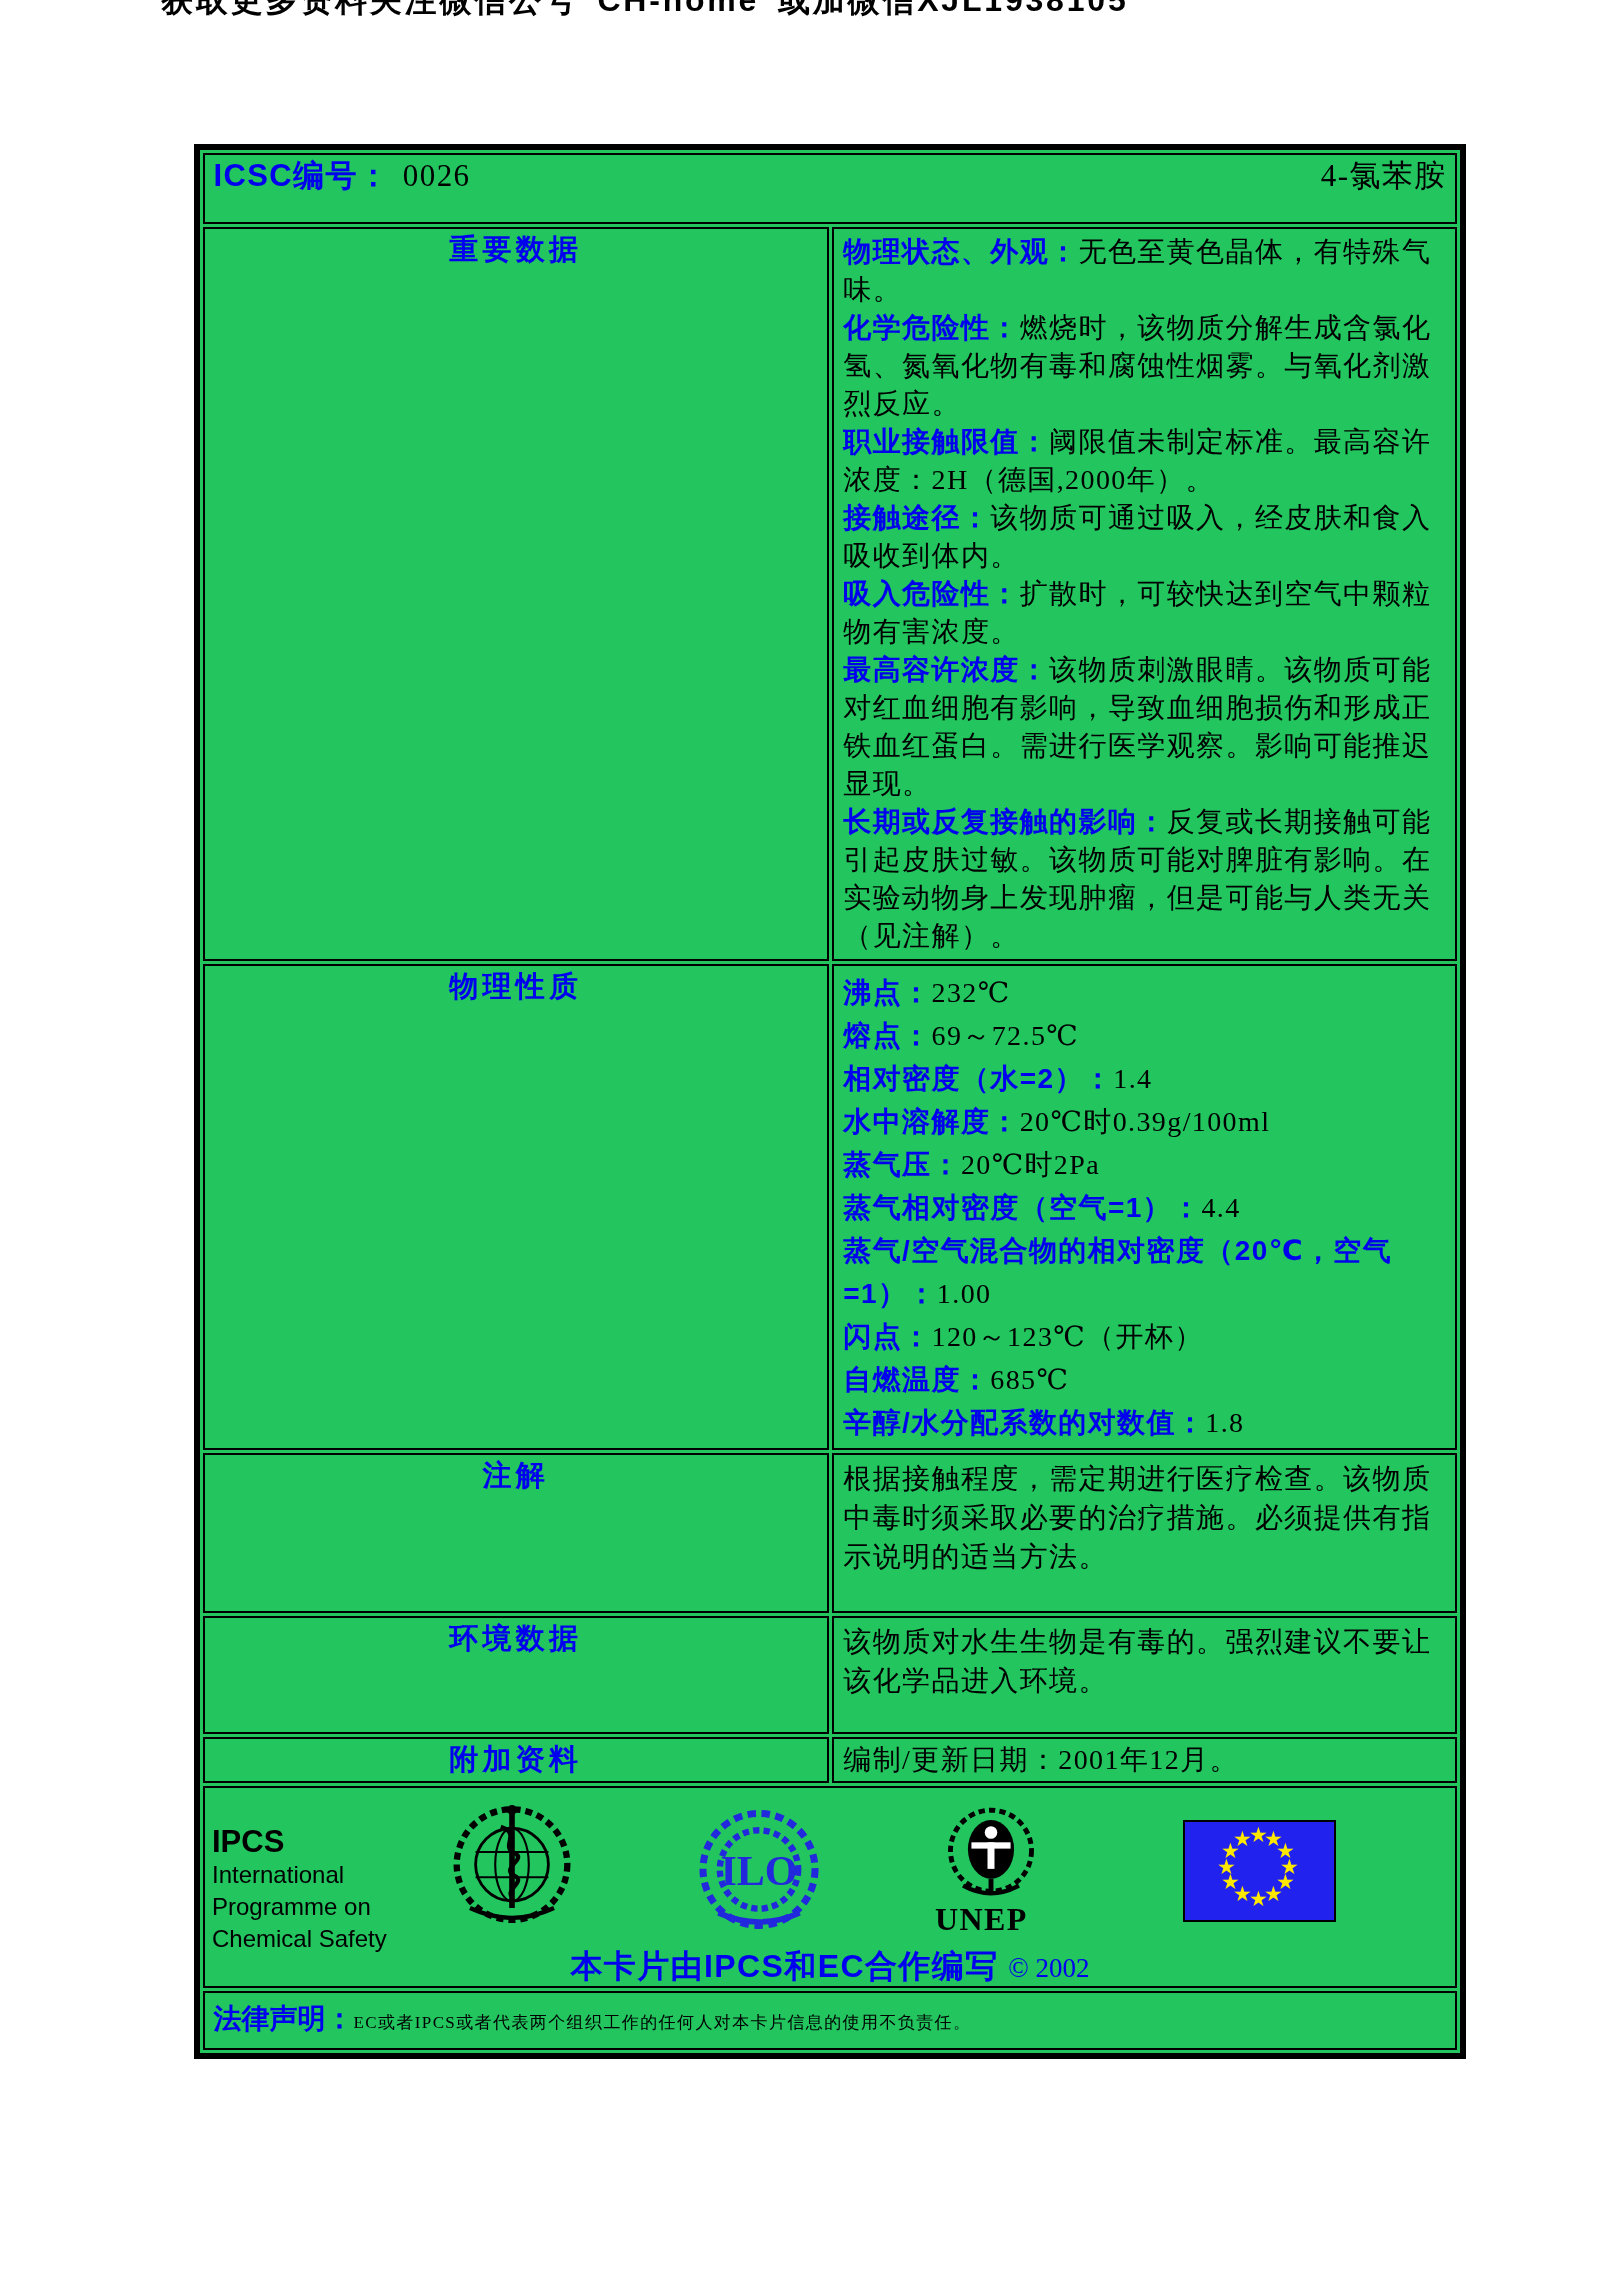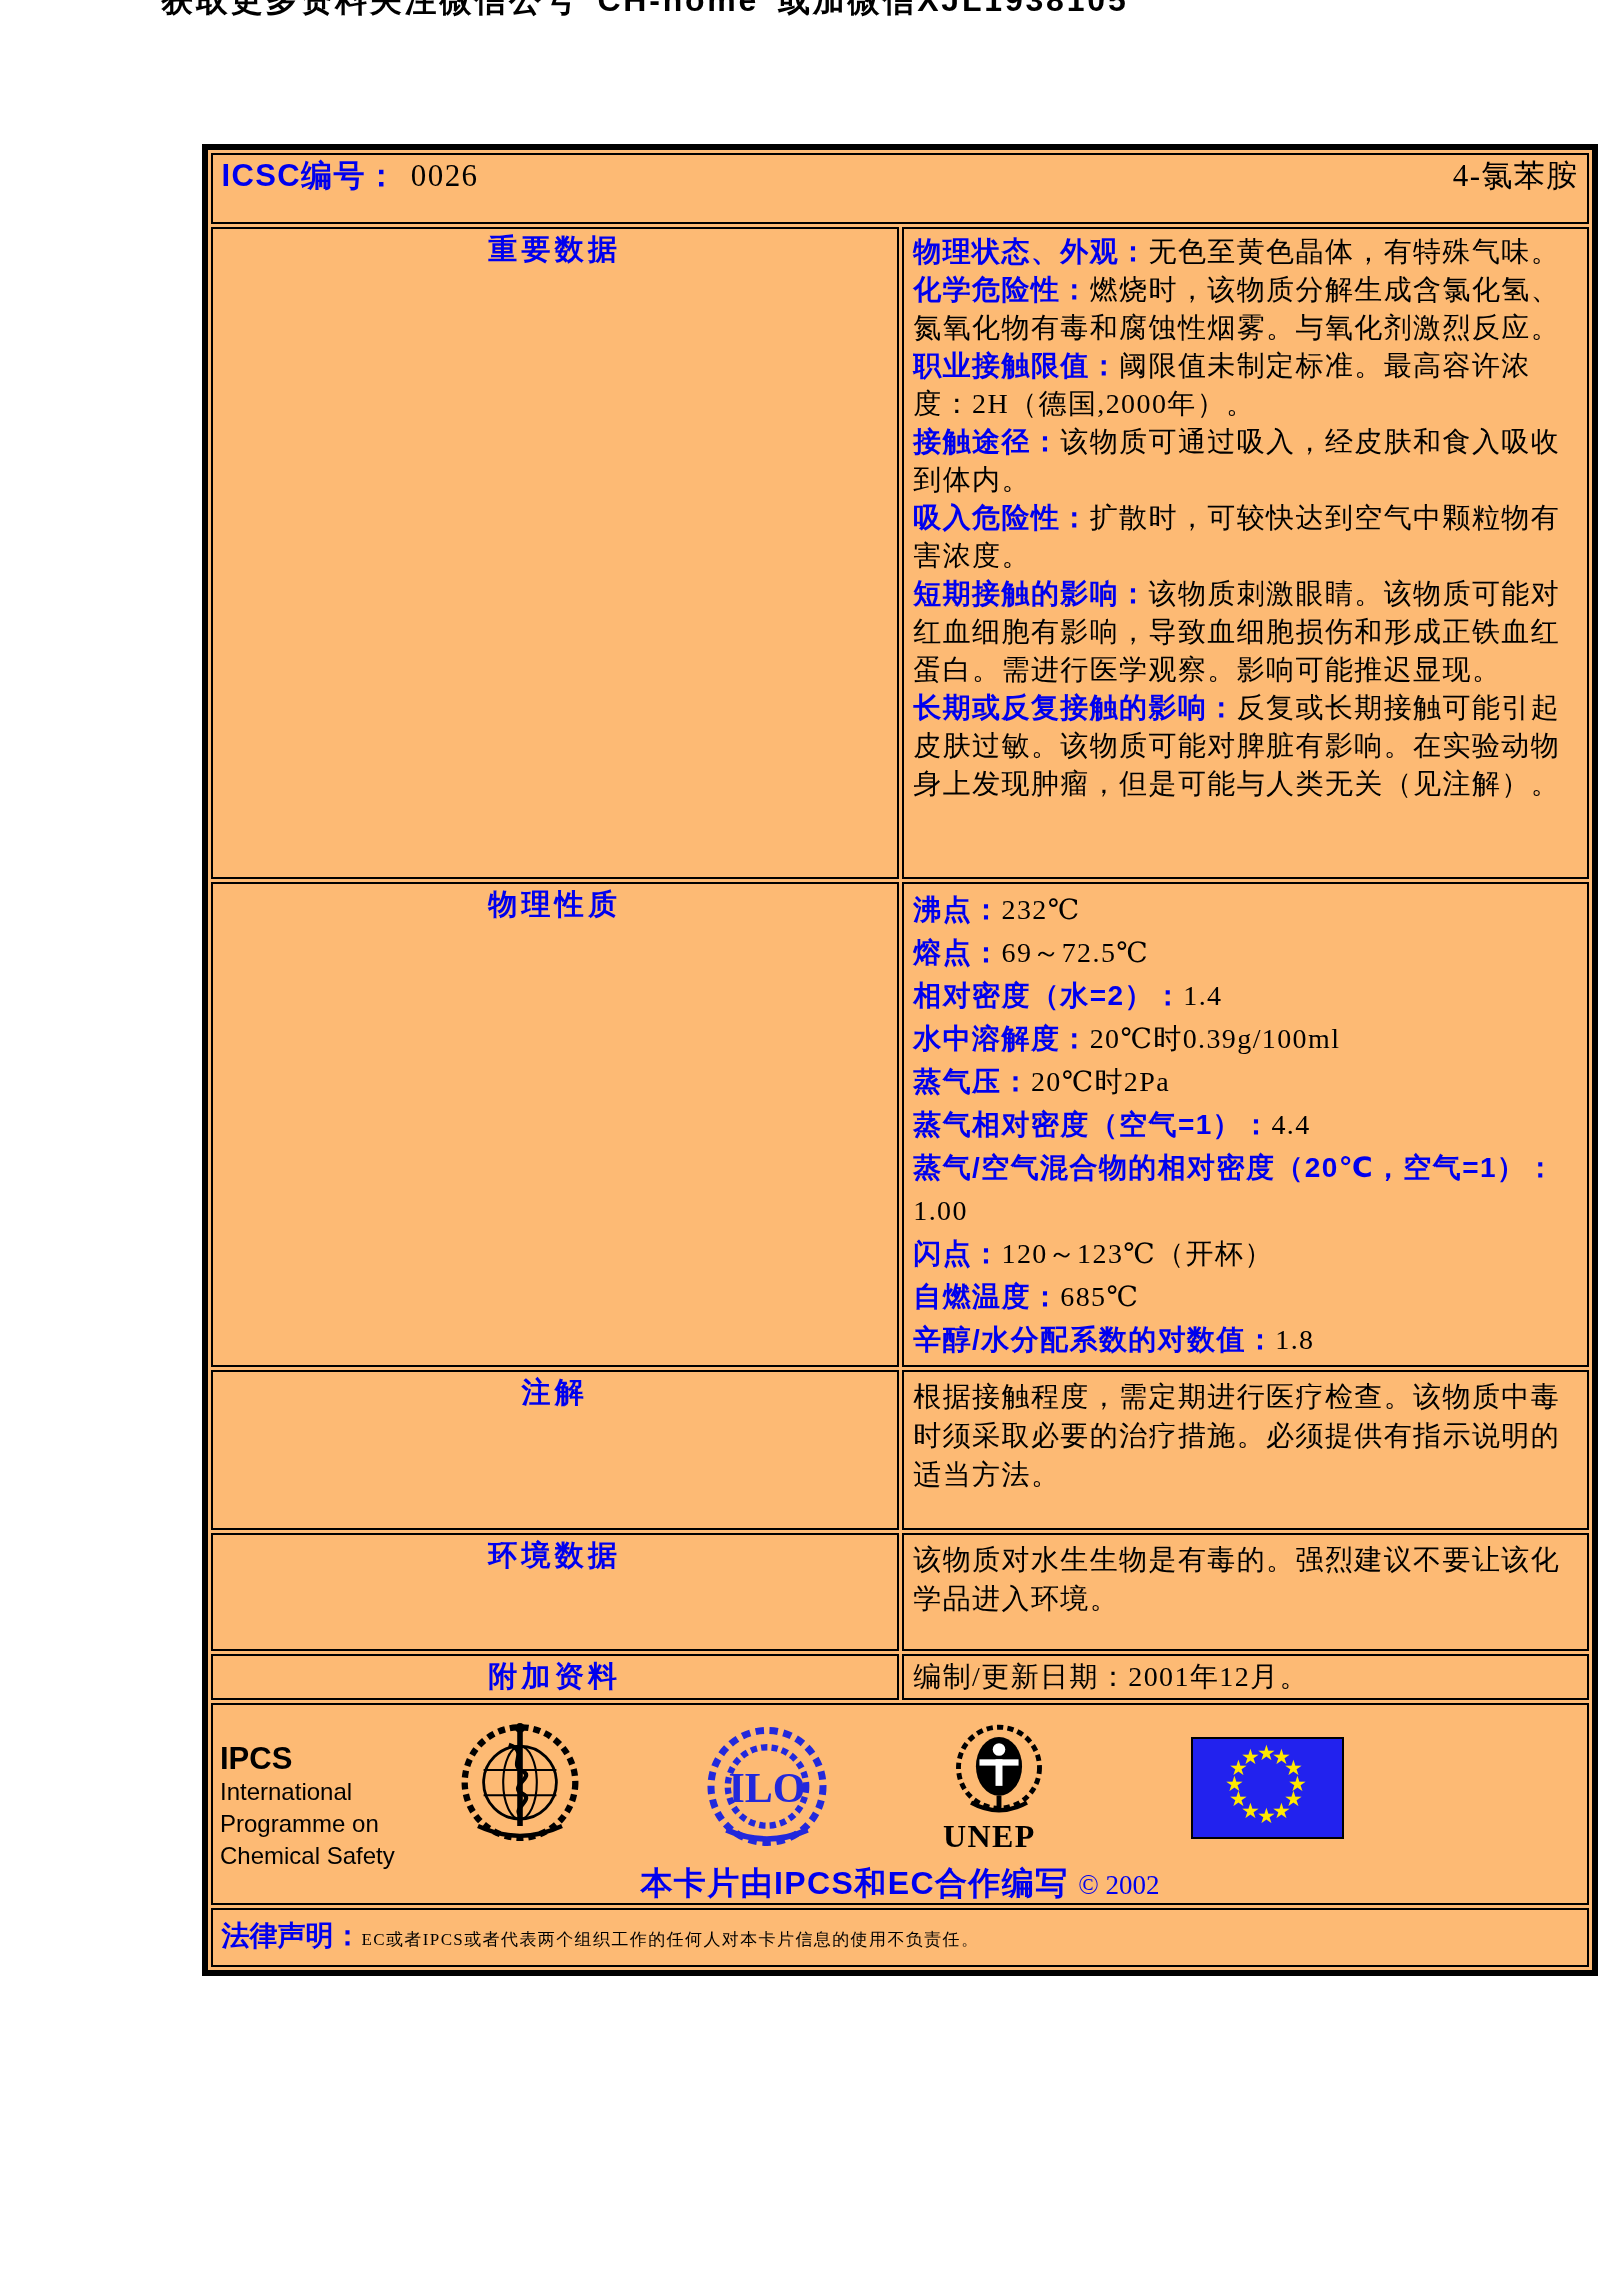--- a/index.html
+++ b/index.html
@@ -18,23 +18,23 @@
 
   
   .doc-title{
     position:absolute;left:210px;top:64px;width:1272px;text-align:center;
     font-family:"Liberation Serif","DejaVu Serif",serif;
     font-weight:bold;font-size:50px;letter-spacing:9.8px;color:#ee0000;
   }
 
   
   table.card{
-    position:absolute;left:202px;top:144px;width:1396px;
+    position:absolute;left:194px;top:144px;width:1272px;
     border:6.3px solid #000;border-spacing:3.5px;border-collapse:separate;
-    background:#fdba74;table-layout:fixed;
+    background:#22c55e;table-layout:fixed;
   }
   table.card td{border:2.1px solid #000;box-sizing:border-box;vertical-align:top;}
 
   td.lbl{
     width:151px;text-align:center;vertical-align:middle;
     font-family:"Liberation Sans","DejaVu Sans",sans-serif;
     font-weight:bold;font-size:29px;letter-spacing:4.2px;color:#0000ee;
   }
   td.content{padding:4.2px 9.8px;}
 
@@ -118,21 +118,21 @@
     </tr>
 
     <tr>
       <td class="lbl" style="height:652px;">重要数据</td>
       <td class="content imp">
         <p><span class="k">物理状态、外观：</span><span class="t">无色至黄色晶体，有特殊气味。</span></p>
         <p><span class="k">化学危险性：</span><span class="t">燃烧时，该物质分解生成含氯化氢、氮氧化物有毒和腐蚀性烟雾。与氧化剂激烈反应。</span></p>
         <p><span class="k">职业接触限值：</span><span class="t">阈限值未制定标准。最高容许浓度：2H（德国,2000年）。</span></p>
         <p><span class="k">接触途径：</span><span class="t">该物质可通过吸入，经皮肤和食入吸收到体内。</span></p>
         <p><span class="k">吸入危险性：</span><span class="t">扩散时，可较快达到空气中颗粒物有害浓度。</span></p>
-        <p><span class="k">短期接触的影响：</span><span class="t">该物质刺激眼睛。该物质可能对红血细胞有影响，导致血细胞损伤和形成正铁血红蛋白。需进行医学观察。影响可能推迟显现。</span></p>
+        <p><span class="k">最高容许浓度：</span><span class="t">该物质刺激眼睛。该物质可能对红血细胞有影响，导致血细胞损伤和形成正铁血红蛋白。需进行医学观察。影响可能推迟显现。</span></p>
         <p><span class="k">长期或反复接触的影响：</span><span class="t">反复或长期接触可能引起皮肤过敏。该物质可能对脾脏有影响。在实验动物身上发现肿瘤，但是可能与人类无关（见注解）。</span></p>
       </td>
     </tr>
 
     <tr>
       <td class="lbl" style="height:463px;">物理性质</td>
       <td class="content phys">
         <div><span class="k">沸点：</span><span class="t">232℃</span></div>
         <div><span class="k">熔点：</span><span class="t">69～72.5℃</span></div>
         <div><span class="k">相对密度（水=2）：</span><span class="t">1.4</span></div>

